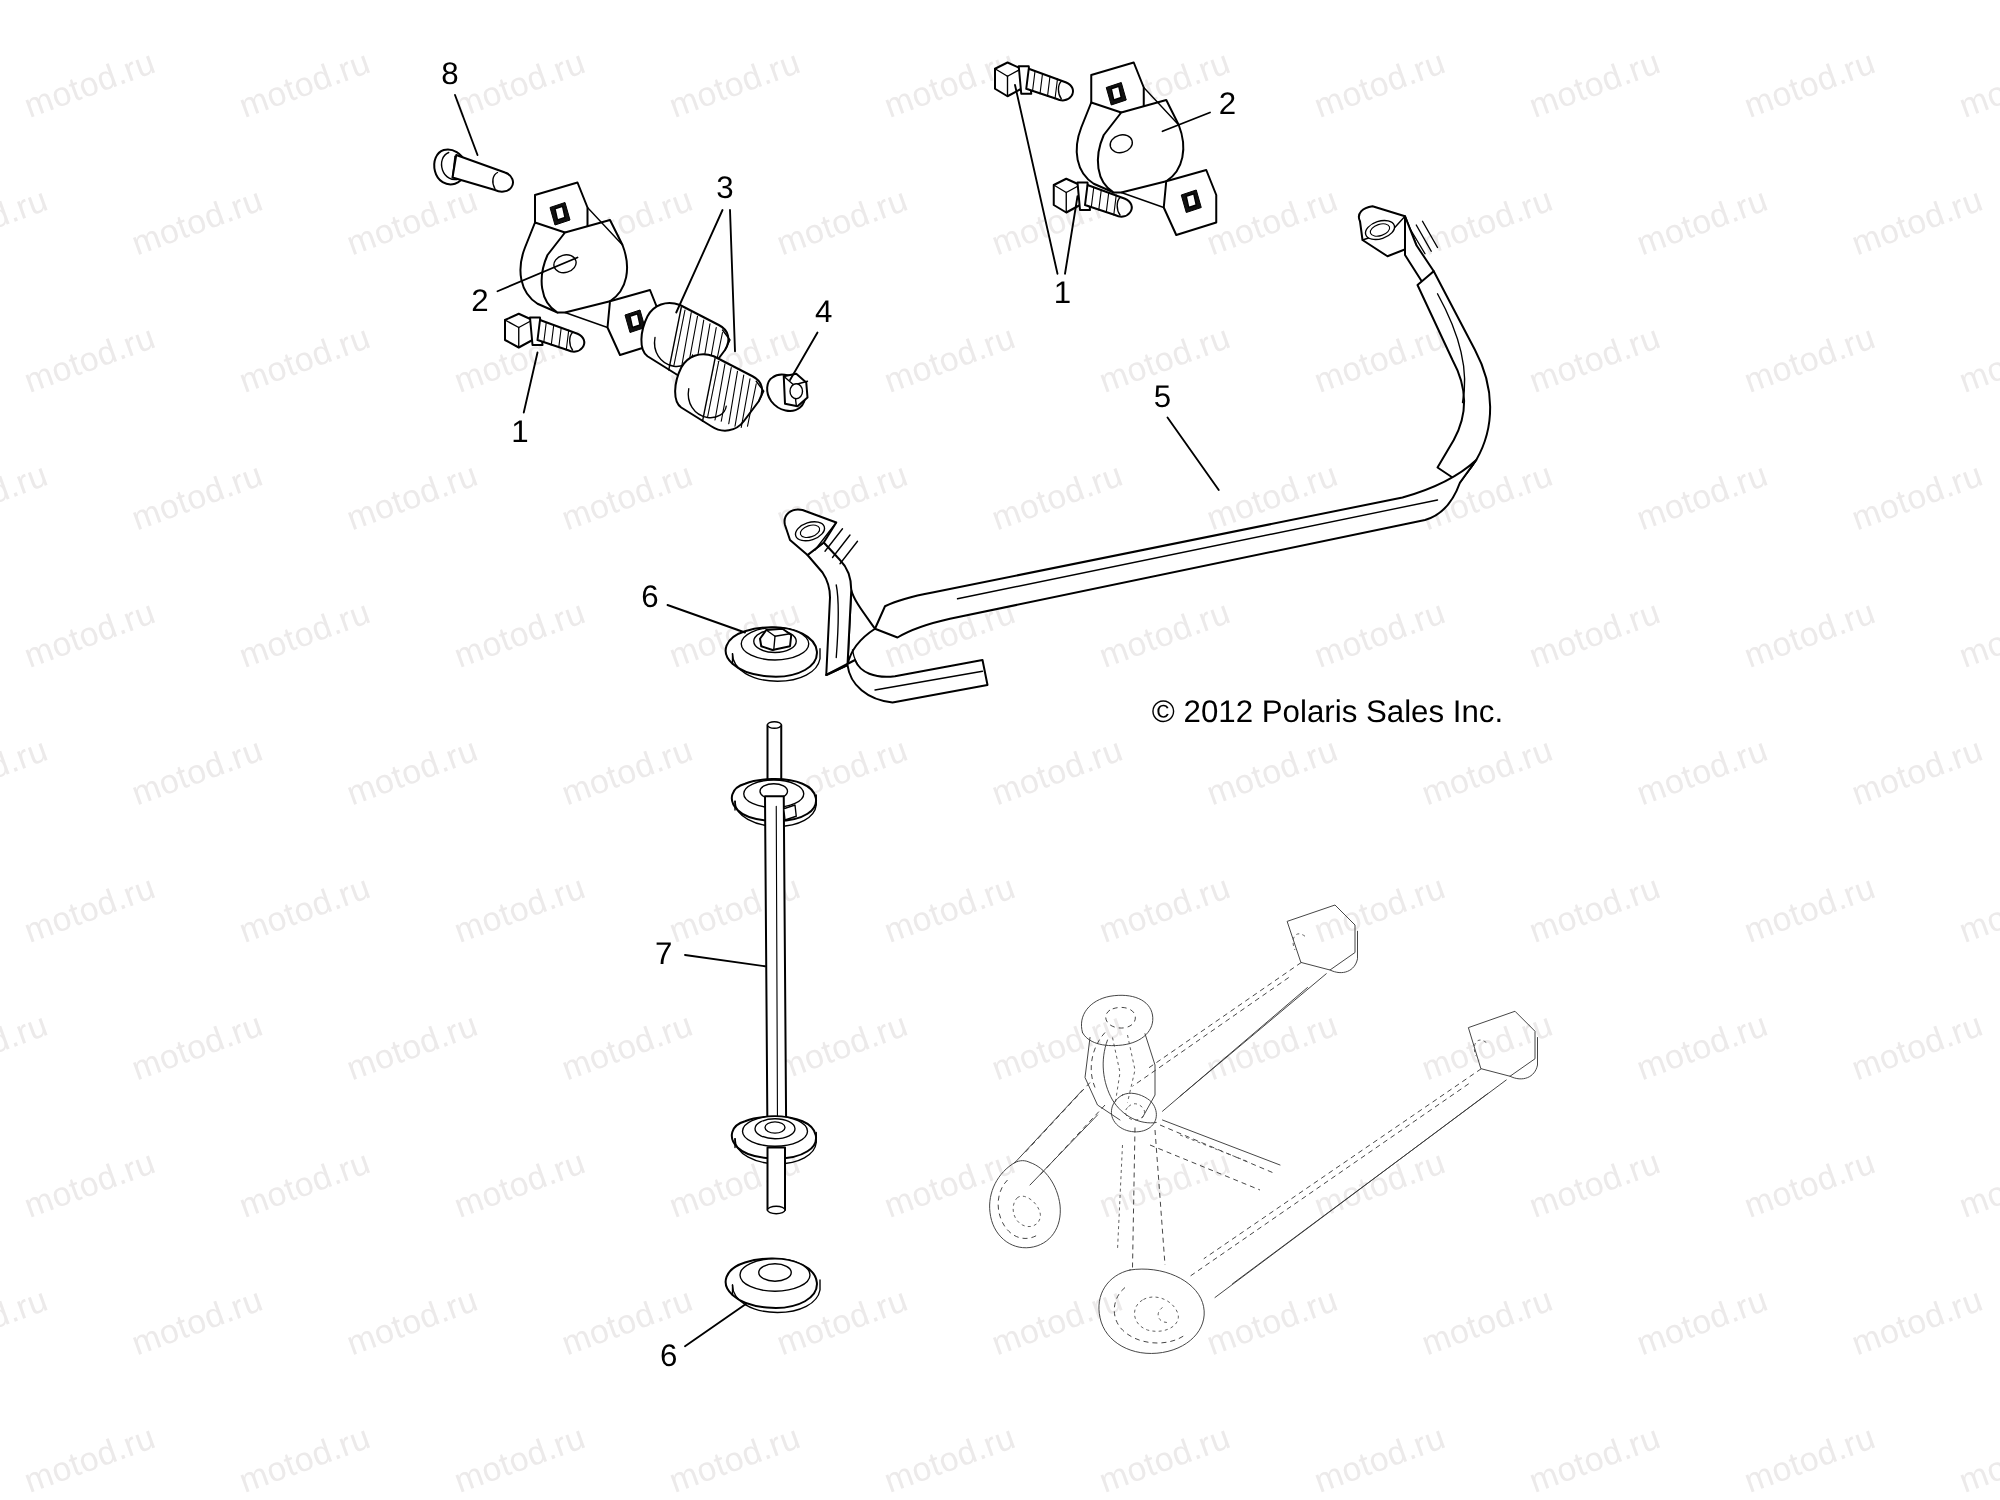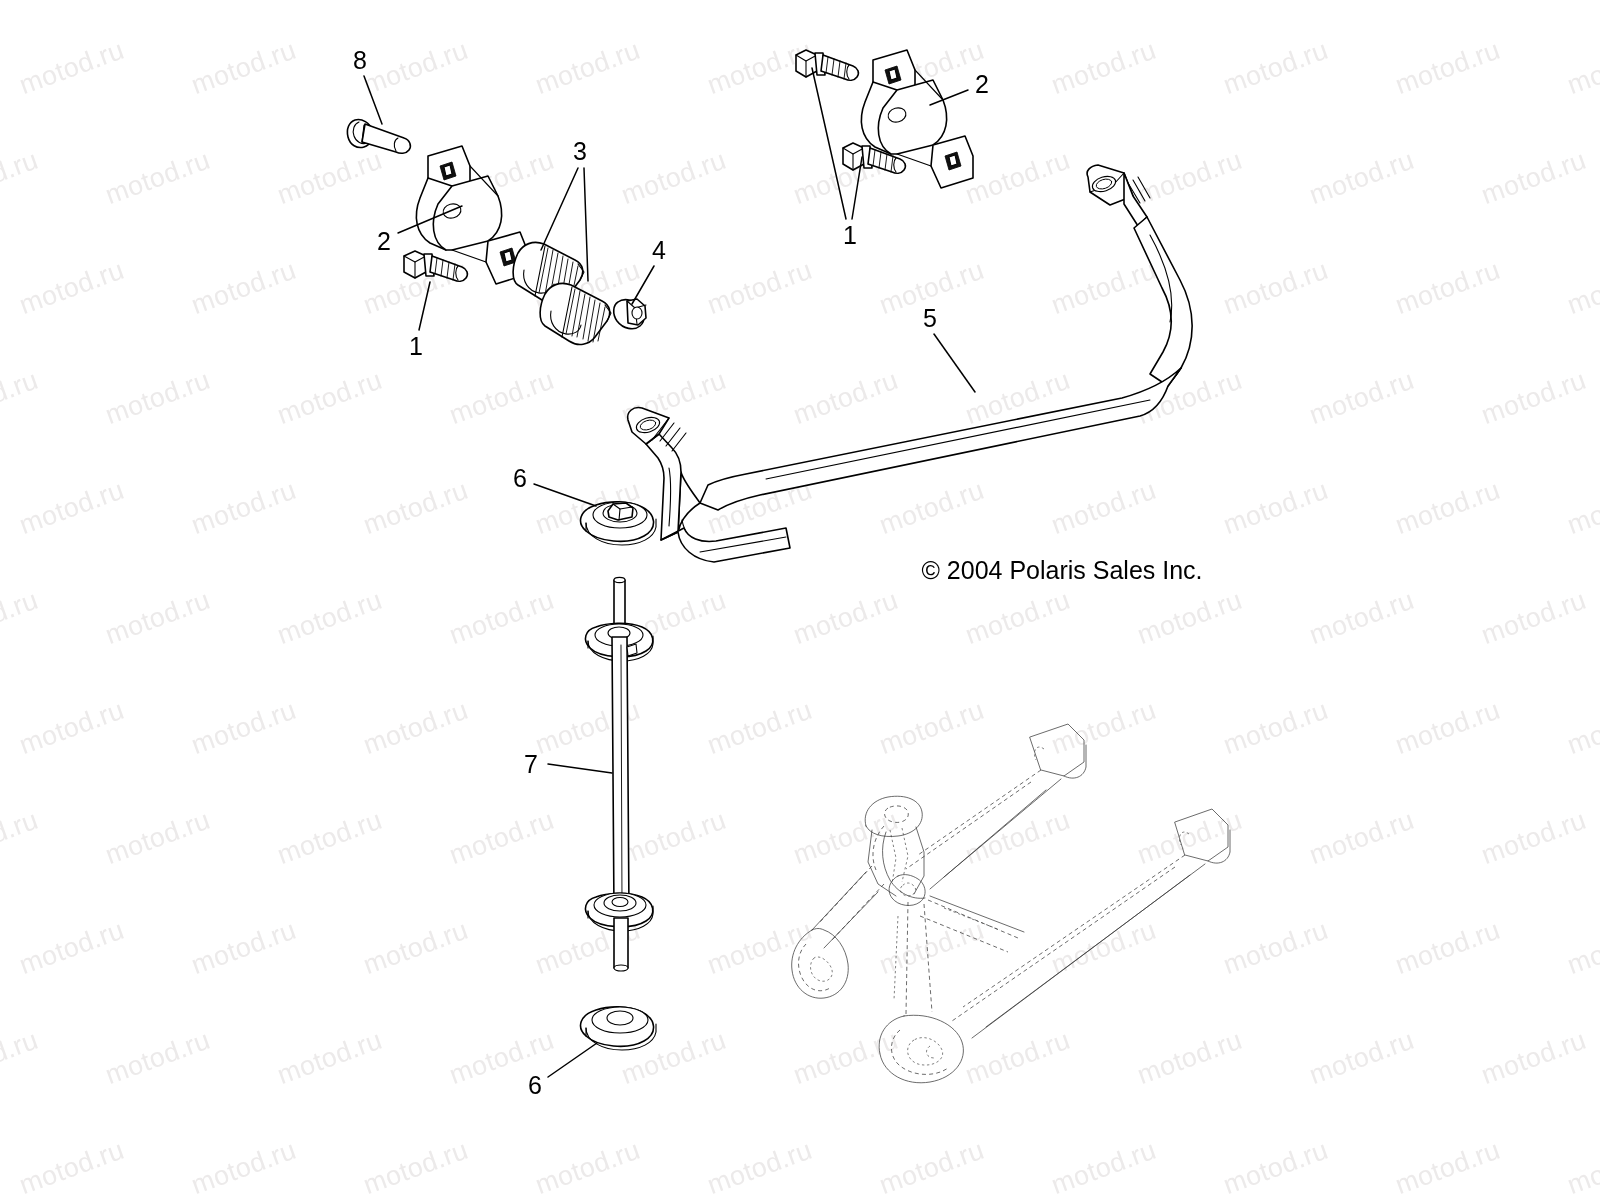--- a/index.html
+++ b/index.html
@@ -479,21 +479,21 @@
           <path class="leader" d="M934 334 L975 392"></path>
           <path class="leader" d="M534 484 L596 506"></path>
           <path class="leader" d="M548 764 L612 773"></path>
           <path class="leader" d="M548 1077 L597 1043"></path>
         </g>
 
     </svg>
   </div>
 
   <div id="label-layer">
-    <div id="copyright" style="left: 1062px; top: 570px; font-size: 25px; color: rgb(0, 0, 0);">© 2004 Polaris Sales Inc.</div>
+    <div id="copyright" style="left: 1062px; top: 570px; font-size: 25px; color: rgb(0, 0, 0);">© 2012 Polaris Sales Inc.</div>
   <div class="callout" style="left: 360px; top: 60px;">8</div>
       <div class="callout" style="left: 384px; top: 241px;">2</div>
       <div class="callout" style="left: 580px; top: 151px;">3</div>
       <div class="callout" style="left: 416px; top: 346px;">1</div>
       <div class="callout" style="left: 659px; top: 250px;">4</div>
       <div class="callout" style="left: 850px; top: 235px;">1</div>
       <div class="callout" style="left: 982px; top: 84px;">2</div>
       <div class="callout" style="left: 930px; top: 318px;">5</div>
       <div class="callout" style="left: 520px; top: 478px;">6</div>
       <div class="callout" style="left: 531px; top: 764px;">7</div>

